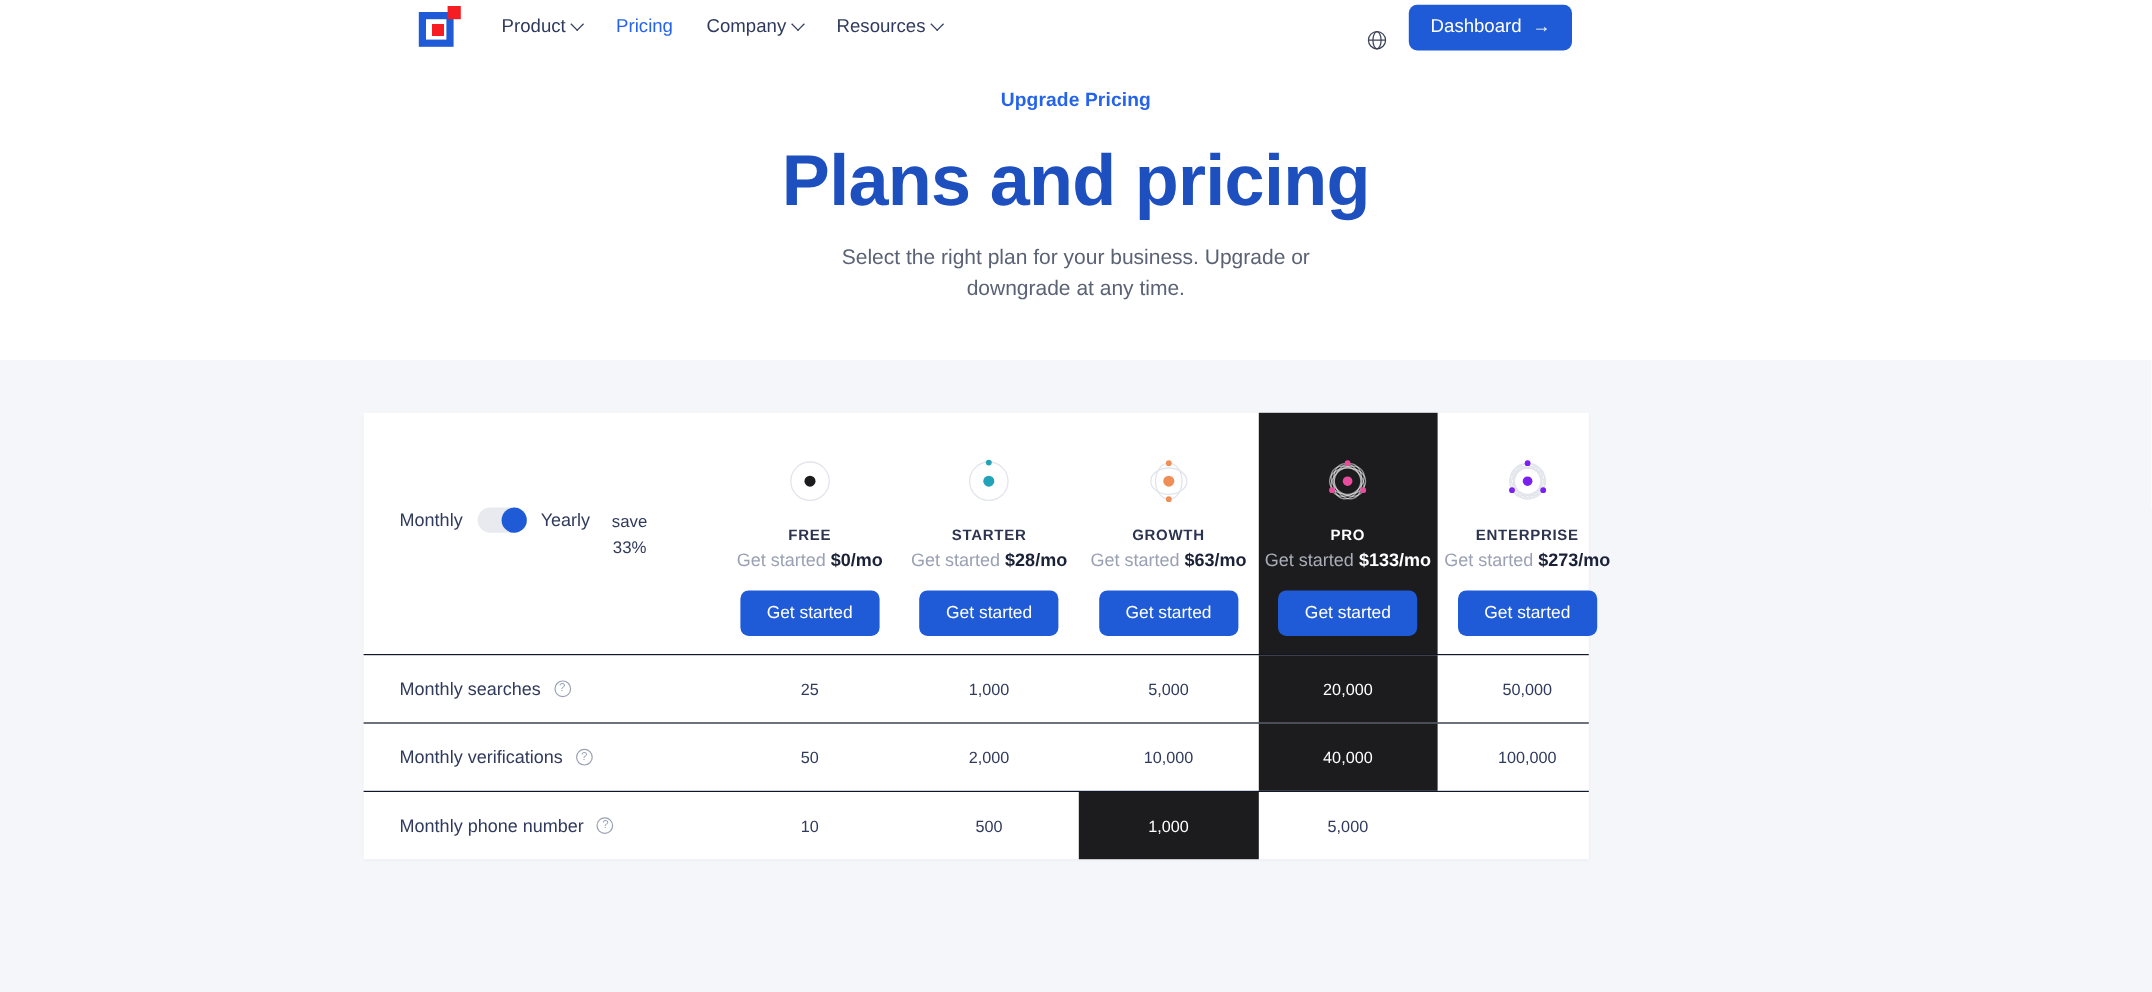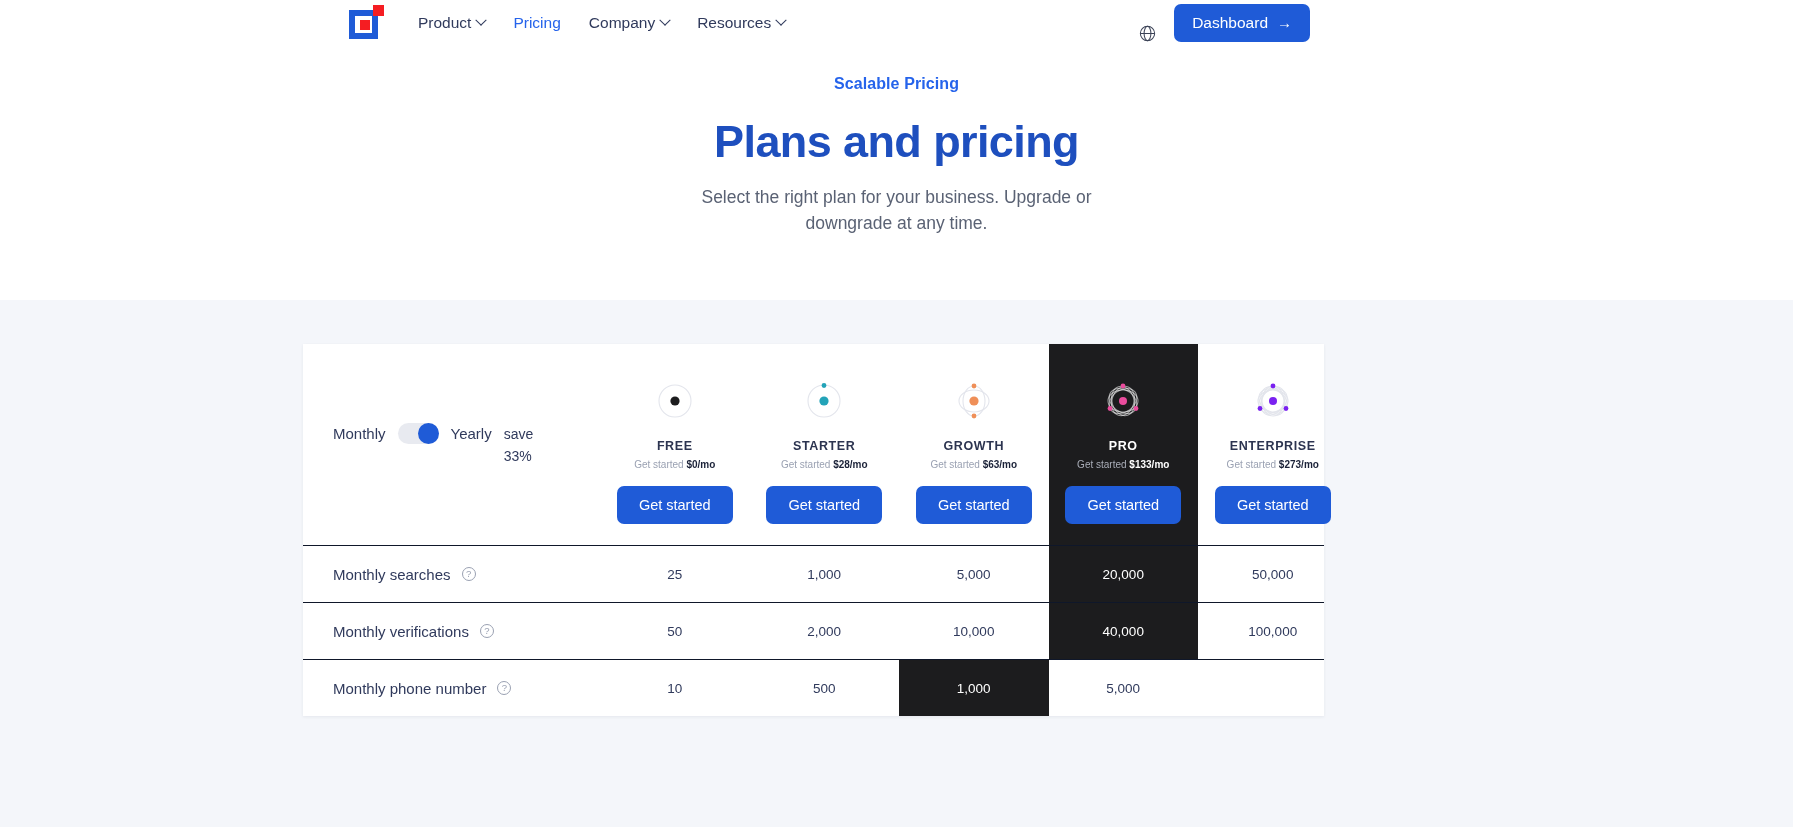--- a/index.html
+++ b/index.html
@@ -107,21 +107,21 @@
     height: 255px;
   }
   .eyebrow {
     font-size: 16px;
     color: #2563eb;
     font-weight: bold;
     letter-spacing: 0.1px;
   }
   .h1 {
     margin-top: 23px;
-    font-size: 45px;
+    font-size: 60px;
     color: #1e4fbe;
     font-weight: bold;
     letter-spacing: -0.6px;
   }
   .sub {
     margin: 16px auto 0;
     width: 400px;
     font-size: 17.5px;
     line-height: 26px;
     color: #5a6274;
@@ -169,20 +169,21 @@
   .cell.dark { background: #1c1c1e; color: #ffffff; }
 
   
   .row-head { height: 201px; align-items: stretch; }
   .row-head .cell-label { align-items: center; }
 
   .toggle-area {
     display: flex;
     align-items: flex-start;
     gap: 12px;
+    text-align: center;
   }
   .tg-label {
     font-size: 15px;
     color: #303a5c;
     line-height: 20px;
     padding-top: 2px;
   }
   .switch {
     width: 41px; height: 21px;
     border-radius: 11px;
@@ -214,21 +215,21 @@
   .plan-name {
     margin-top: 14px;
     font-size: 12.5px;
     letter-spacing: 0.6px;
     font-weight: bold;
     color: #2c3450;
   }
   .cell.dark .plan-name { color: #ffffff; }
   .plan-price {
     margin-top: 6px;
-    font-size: 10px;
+    font-size: 15px;
     color: #9aa1b2;
     white-space: nowrap;
   }
   .plan-price b { color: #1b2238; font-weight: bold; }
   .cell.dark .plan-price { color: #a9adb8; }
   .cell.dark .plan-price b { color: #ffffff; }
   .cta {
     margin-top: 16px;
     background: #1f5bd7;
     color: #fff;
@@ -292,21 +293,21 @@
       <line x1="1.6" y1="10" x2="18.4" y2="10" stroke="#3b4256" stroke-width="1.2"></line>
     </svg>
     <button class="dash-btn">
       <span>Dashboard</span>
       <span class="arrow-r">→</span>
     </button>
   </div>
 </div>
 
 <div class="hero">
-  <div class="eyebrow">Scalable Pricing</div>
+  <div class="eyebrow">Upgrade Pricing</div>
   <div class="h1">Plans and pricing</div>
   <div class="sub">Select the right plan for your business. Upgrade or downgrade at any time.</div>
 </div>
 
 <div class="section">
   <div class="table-wrap">
 
     <div class="row row-head">
       <div class="cell-label">
         <div class="toggle-area">

